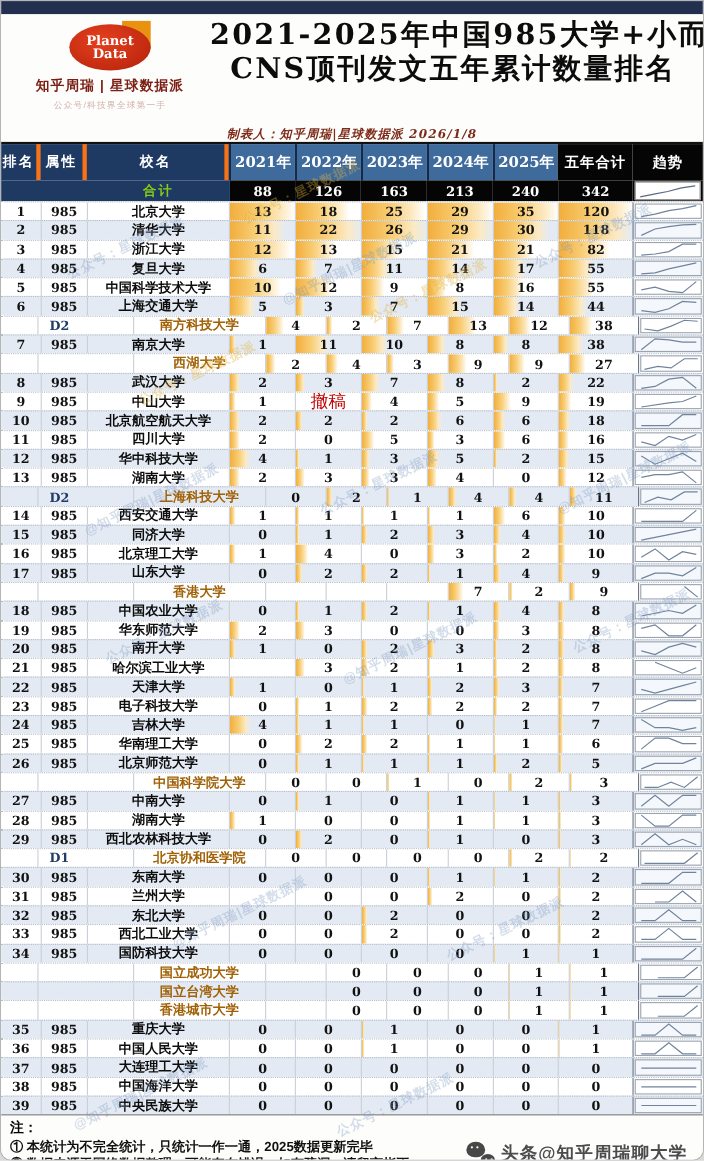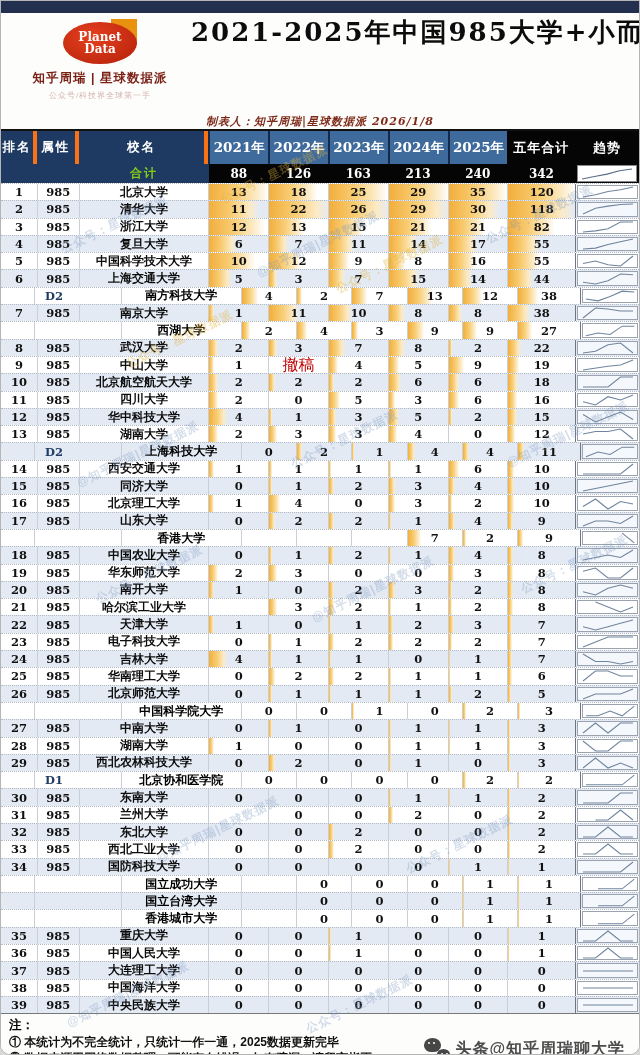--- a/index.html
+++ b/index.html
@@ -41,21 +41,21 @@
   .rows{display:flex;flex-direction:column;}
   .r{display:flex;height:17.3px;flex:none;background:#ffffff;box-sizing:border-box;border-top:1px dotted #b3bac4;}
   .r.alt{background:#e3eaf4;}
   .cell{position:relative;display:flex;align-items:center;justify-content:center;box-sizing:border-box;
         border-left:1px solid #c9cfd8;overflow:hidden;}
   .cell:first-child{border-left:none;}
   .rank-cell,.num{font-family:"DejaVu Serif",serif;font-weight:bold;font-size:11.5px;color:#111;z-index:1;}
   .attr-cell{font-family:"DejaVu Serif",serif;font-weight:bold;font-size:11.5px;color:#111;}
   .attr-cell.dcat{color:#1f3b66;}
   .name-cell{font-weight:bold;font-size:12px;color:#0d0d0d;white-space:nowrap;}
-  .name-cell.blue{color:#000000;margin-left:48px;}
+  .name-cell.blue{color:#a16207;margin-left:48px;}
   .bar{position:absolute;left:0;top:0;bottom:0;z-index:0;
        background:linear-gradient(90deg,#f2ae3c 0%,#f8cd74 45%,#fceac4 80%,rgba(252,240,214,.1) 100%);}
   .retract{color:#c00000;font-weight:normal;font-size:16px;z-index:1;}
   .trend-cell{border-left:1px solid #6d7684;padding:1px;}
   .trend-cell .tbox{width:100%;height:100%;border:1px solid #9aa3af;box-sizing:border-box;
         display:flex;align-items:center;justify-content:center;background:rgba(255,255,255,.6);}
   
   .footer{flex:1;position:relative;border-top:1px solid #777;padding:3px 8px;box-sizing:border-box;background:#fdfdfc;}
   .note-head{font-weight:bold;font-size:12.5px;color:#000;}
   .note-item{font-weight:bold;font-size:12px;color:#111;line-height:16px;}
@@ -84,20 +84,21 @@
         <div class="logo-ellipse">
           <span>Planet</span>
           <span>Data</span>
         </div>
       </div>
       <div class="logo-owner">知乎周瑞 | 星球数据派</div>
       <div class="logo-tagline">公众号/科技界全球第一手</div>
     </div>
     <div class="titles">
       <div class="t1">2021-2025年中国985大学+小而精</div>
+      <div class="t2">CNS顶刊发文五年累计数量排名</div>
     </div>
   </div>
 
   <div class="maker">制表人：知乎周瑞|星球数据派 2026/1/8</div>
 
   <div class="tbl" id="tbl">
     <div class="thead" id="thead">
         <div class="hc h-left c-rank">排名</div>
         <div class="hc h-left c-attr">属性</div>
         <div class="hc h-left c-name">校名</div>

